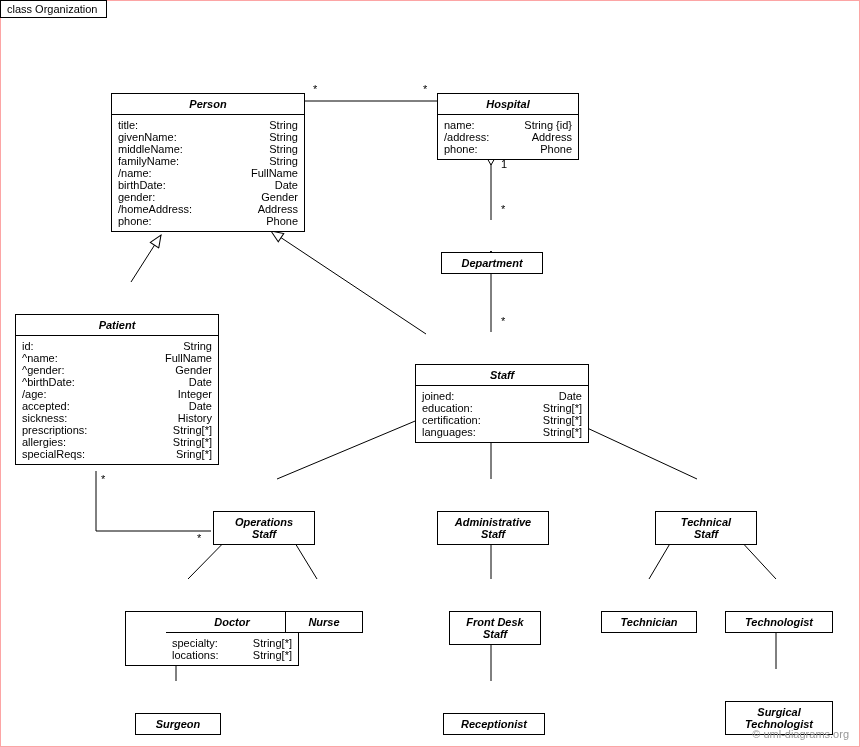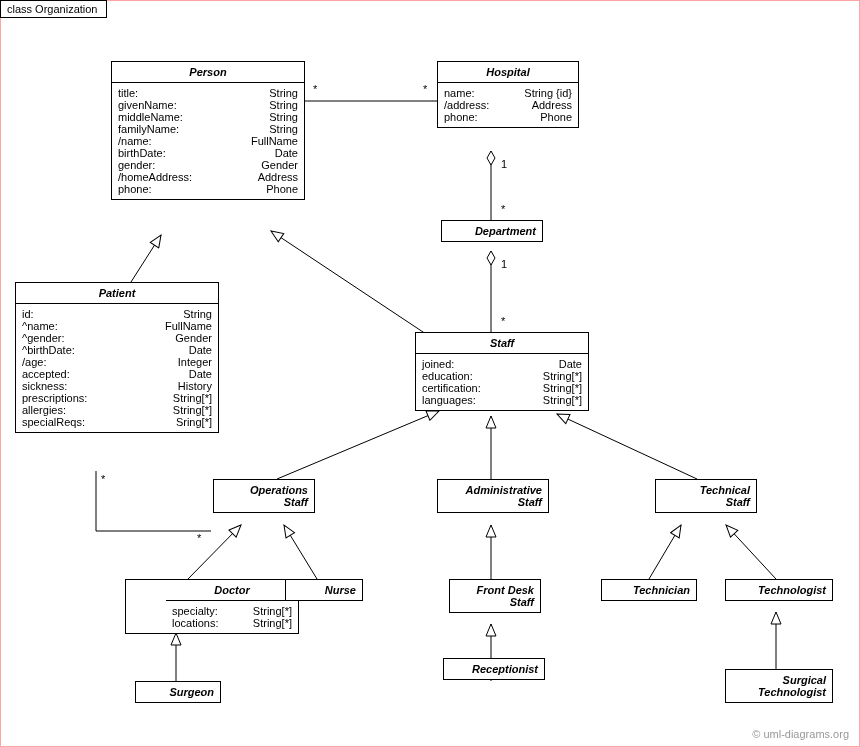--- a/index.html
+++ b/index.html
@@ -33,29 +33,30 @@
     right: -6px;
     top: 0;
     width: 0;
     height: 0;
   }
   .box {
     position: absolute;
     border: 1px solid #000;
     background: white;
     text-align: left;
+    margin-top: 32px;
   }
   .box .title {
     text-align: center;
     font-style: italic;
     font-weight: bold;
     padding: 4px 6px;
     border-bottom: 1px solid #000;
   }
-  .box .title.no-border { border-bottom: none; text-align: right; }
+  .box .title.no-border { border-bottom: none; }
   .box .attrs {
     padding: 4px 6px;
   }
   .box .attrs .row {
     display: flex;
     justify-content: space-between;
     gap: 10px;
     white-space: nowrap;
   }
   svg { position: absolute; left: 0; top: 0; pointer-events: none; }
@@ -308,21 +309,21 @@
   </div>
 
   <div class="box" style="left:724px; top:578px; width:106px;">
     <div class="title no-border">Technologist</div>
   </div>
 
   <div class="box" style="left:134px; top:680px; width:84px;">
     <div class="title no-border">Surgeon</div>
   </div>
 
-  <div class="box" style="left:442px; top:657px; width:100px;">
+  <div class="box" style="left:442px; top:680px; width:100px;">
     <div class="title no-border">Receptionist</div>
   </div>
 
   <div class="box" style="left:724px; top:668px; width:106px;">
     <div class="title no-border" style="white-space:pre-line;font-style:italic;">Surgical
 Technologist</div>
   </div>
 
   <div class="watermark">© uml-diagrams.org</div>
 </div>

